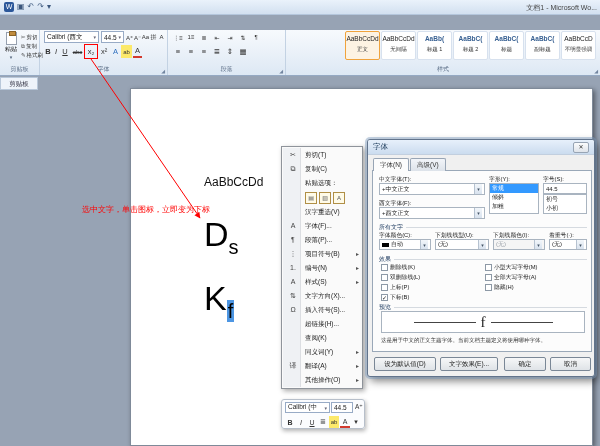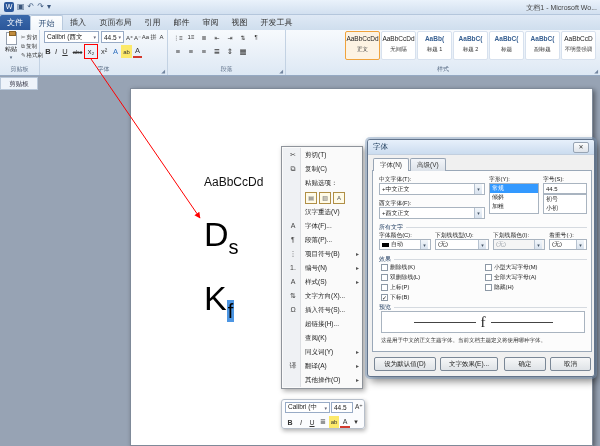--- a/index.html
+++ b/index.html
@@ -100,31 +100,20 @@
 
   <div class="titlebar">
     <div class="appicon">W</div>
     <span class="qico">▣</span>
     <span class="qico">↶</span>
     <span class="qico">↷</span>
     <span class="qico">▾</span>
     <span class="win-title">文档1 - Microsoft Wo...</span>
   </div>
 
-  <div class="tabrow">
-    <div class="filetab">文件</div>
-    <div class="rtab active" style="left:30px;width:33px">开始</div>
-    <div class="rtab" style="left:63px;width:30px">插入</div>
-    <div class="rtab" style="left:93px;width:45px">页面布局</div>
-    <div class="rtab" style="left:138px;width:29px">引用</div>
-    <div class="rtab" style="left:167px;width:29px">邮件</div>
-    <div class="rtab" style="left:196px;width:29px">审阅</div>
-    <div class="rtab" style="left:225px;width:29px">视图</div>
-    <div class="rtab" style="left:254px;width:45px">开发工具</div>
-  </div>
 
   <div class="ribbon">
 
     <div class="grp" style="left:0;width:40px">
       <div class="pastebig">
         <div class="clipicon"></div>
         <div style="font-size:6px">粘贴</div>
         <div style="font-size:5px;color:#55667d">▾</div>
       </div>
       <div class="minirow" style="top:3px">
@@ -236,20 +225,21 @@
   <div class="page">
     <div class="docline1">AaBbCcDd</div>
     <div class="term" style="top:192px">
       <span>K</span><span class="sub subsel">f</span>
     </div>
     <div class="term" style="top:128px">
       <span>D</span><span class="sub">s</span>
     </div>
   </div>
 
+  <div class="redtext">选中文字，单击图标，立即变为下标</div>
   <svg class="arrow" width="600" height="446">
     <defs>
       <marker id="ah" markerWidth="7" markerHeight="7" refX="5.5" refY="3" orient="auto">
         <path d="M0,0L6,3L0,6Z" fill="#f00"></path>
       </marker>
     </defs>
     <line x1="91" y1="59" x2="200" y2="218" stroke="#f00" stroke-width="1" marker-end="url(#ah)"></line>
   </svg>
 
   <div class="menu">

